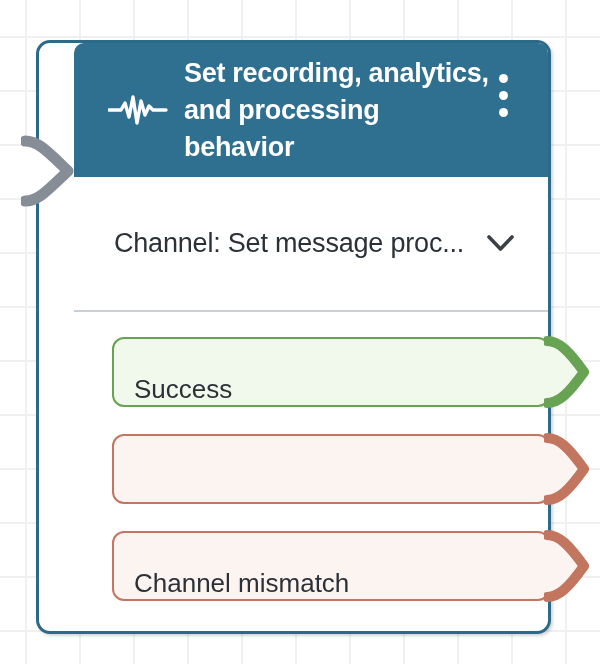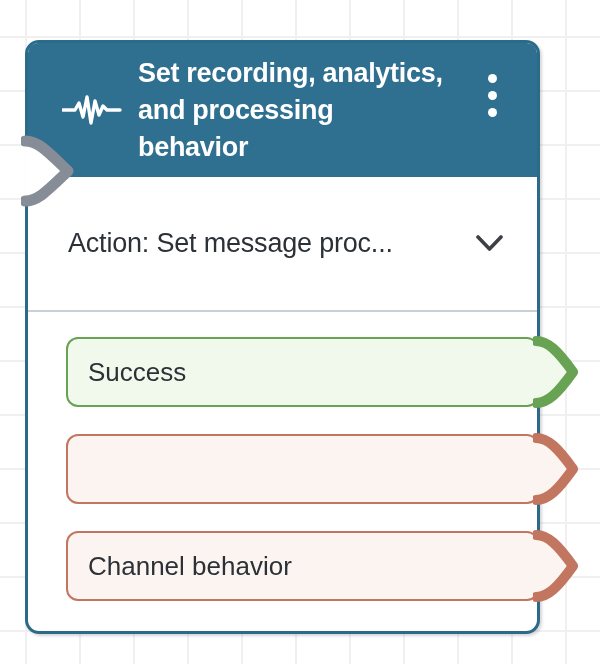--- a/index.html
+++ b/index.html
@@ -14,26 +14,27 @@
     font-family:"Liberation Sans", sans-serif;
     background-color:var(--canvas-bg);
     background-image:
       linear-gradient(to right, var(--grid-line) 0 2px, transparent 2px),
       linear-gradient(to bottom, var(--grid-line) 0 2px, transparent 2px);
     background-size:54px 54px, 54px 54px;
     background-position:25px 0, 0 36px;
     position:relative;
   }
   .block{
-    position:absolute; left:25px; top:40px;
+    position:absolute; left:36px; top:40px;
     width:515px; height:594px;
     background:#fff;
     border:3px solid var(--card-border);
     border-radius:14px;
     box-shadow:2px 2px 3px rgba(70,70,70,.22);
+    padding-left:35px;
   }
   .header{
     height:134px;
     background:var(--header-bg);
     border-radius:10px 10px 0 0;
     display:flex; align-items:center;
     padding-left:34px;
     position:relative;
     cursor:move;
   }
@@ -65,21 +66,21 @@
     border-top:2px solid var(--divider);
     padding:25px 0 30px 0;
     display:flex; flex-direction:column; gap:27px;
   }
   .chip{
     position:relative;
     margin-left:38px; margin-right:-2px;
     height:70px;
     border-radius:12px;
     border:2px solid;
-    display:flex; align-items:center;
+    display:flex; align-items:flex-end;
     padding-left:20px;
     font-size:26px; color:var(--text-dark);
     cursor:pointer;
   }
   .chip.success{background:var(--success-fill); border-color:var(--success-border);}
   .chip.error{background:var(--error-fill); border-color:var(--error-border);}
   .chip .arrow{
     position:absolute; right:-42px; top:-5px;
     width:46px; height:76px;
     cursor:crosshair;
@@ -103,21 +104,21 @@
     </svg>
     <div class="title">Set recording, analytics, and processing behavior</div>
     <div class="kebab">
       <span class="dot"></span>
       <span class="dot"></span>
       <span class="dot"></span>
     </div>
   </div>
 
   <div class="action-row">
-    <span class="action-text">Action: Set message proc...</span>
+    <span class="action-text">Channel: Set message proc...</span>
     <svg class="chev-down" viewBox="0 0 27 17">
       <polyline points="2,2 13.5,14 25,2" fill="none" stroke="#3C4148" stroke-width="3.6" stroke-linecap="round" stroke-linejoin="round"></polyline>
     </svg>
   </div>
 
   <div class="outputs">
 
     <div class="chip success">
       <span>Success</span>
       <svg class="arrow" viewBox="0 0 46 76">
@@ -125,21 +126,21 @@
       </svg>
     </div>
 
     <div class="chip error">
       <svg class="arrow" viewBox="0 0 46 76">
         <path d="M3,7 C15,7 25,17 40,38 C25,59 15,69 3,69" stroke-width="10" stroke-linecap="round" stroke-linejoin="round"></path>
       </svg>
     </div>
 
     <div class="chip error">
-      <span>Channel behavior</span>
+      <span>Channel mismatch</span>
       <svg class="arrow" viewBox="0 0 46 76">
         <path d="M3,7 C15,7 25,17 40,38 C25,59 15,69 3,69" stroke-width="10" stroke-linecap="round" stroke-linejoin="round"></path>
       </svg>
     </div>
 
   </div>
 </div>
 
 <svg class="input-connector" viewBox="0 0 60 80">
   <path d="M4,10 C17,10 26,20 47,40 C26,60 17,70 4,70" fill="#FFFFFF" stroke="var(--connector-gray)" stroke-width="11" stroke-linecap="round" stroke-linejoin="round"></path>

